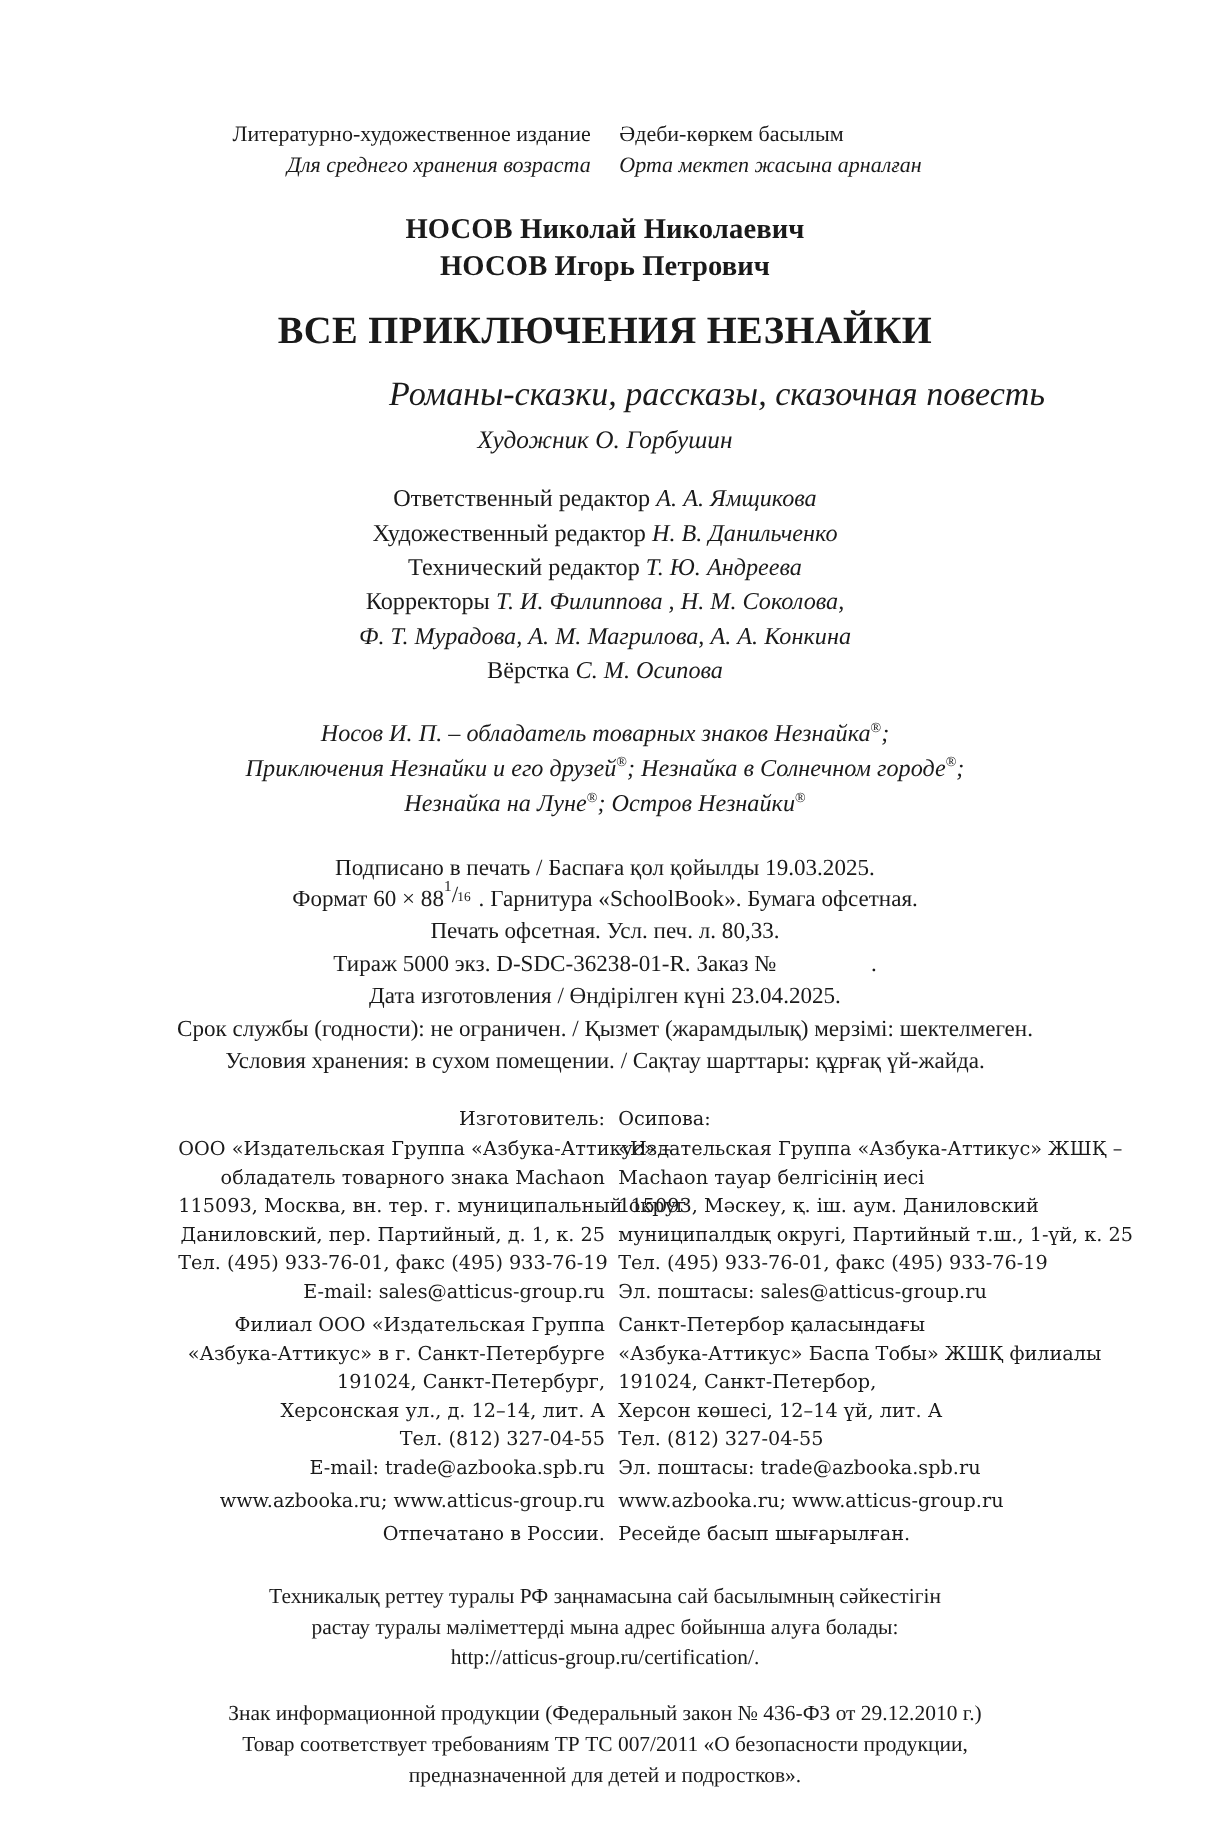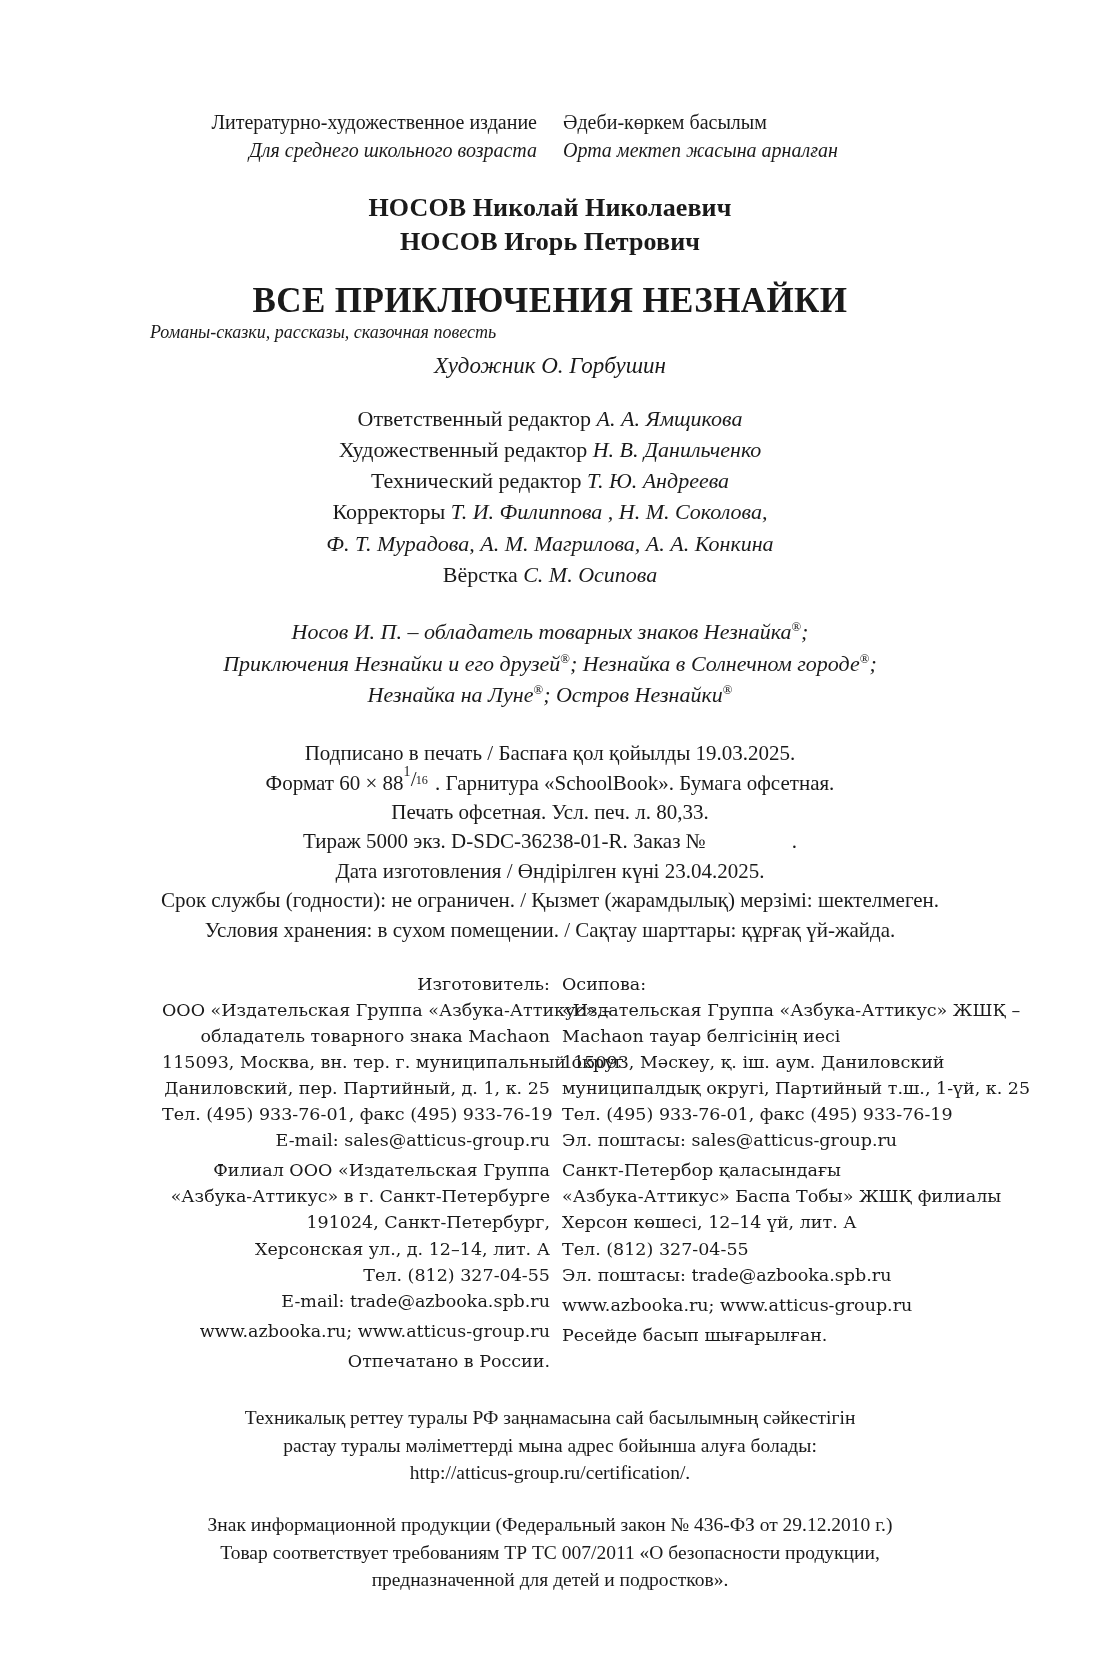--- a/index.html
+++ b/index.html
@@ -49,23 +49,24 @@
   
   .booktitle {
     margin-top: 22px;
     font-size: 35px;
     font-weight: 700;
     text-align: center;
     letter-spacing: 0.4px;
     line-height: 1.1;
   }
   .subtitle {
-    font-size: 18px;
+    margin-top: 17px;
+    font-size: 31px;
     font-style: italic;
-    text-align: left;
+    text-align: right;
     line-height: 1.35;
   }
   .artist {
     margin-top: 8px;
     font-size: 23px;
     font-style: italic;
     text-align: center;
   }
 
   
@@ -156,21 +157,21 @@
   }
 </style>
 </head>
 <body>
 
 <div class="page">
 
   <div class="langhead">
     <div class="lh-ru">
       <div class="l1">Литературно-художественное издание</div>
-      <div class="l2">Для среднего школьного возраста</div>
+      <div class="l2">Для среднего хранения возраста</div>
     </div>
     <div class="lh-kz">
       <div class="l1">Әдеби-көркем басылым</div>
       <div class="l2">Орта мектеп жасына арналған</div>
     </div>
   </div>
 
   <div class="authors">
     <div>НОСОВ Николай Николаевич</div>
     <div>НОСОВ Игорь Петрович</div>
@@ -260,20 +261,21 @@
         <div class="addr-line">«Издательская Группа «Азбука-Аттикус» ЖШҚ –</div>
         <div class="addr-line">Machaon тауар белгісінің иесі</div>
         <div class="addr-line">115093, Мәскеу, қ. іш. аум. Даниловский</div>
         <div class="addr-line">муниципалдық округі, Партийный т.ш., 1-үй, к. 25</div>
         <div class="addr-line">Тел. (495) 933-76-01, факс (495) 933-76-19</div>
         <div class="addr-line">Эл. поштасы: sales@atticus-group.ru</div>
       </div>
       <div class="addr-block">
         <div class="addr-line">Санкт-Петербор қаласындағы</div>
         <div class="addr-line">«Азбука-Аттикус» Баспа Тобы» ЖШҚ филиалы</div>
+        <div class="addr-line">191024, Санкт-Петербор,</div>
         <div class="addr-line">Херсон көшесі, 12–14 үй, лит. А</div>
         <div class="addr-line">Тел. (812) 327-04-55</div>
         <div class="addr-line">Эл. поштасы: trade@azbooka.spb.ru</div>
       </div>
       <div class="addr-block">www.azbooka.ru; www.atticus-group.ru</div>
       <div class="addr-block">Ресейде басып шығарылған.</div>
     </div>
 
   </div>
 

